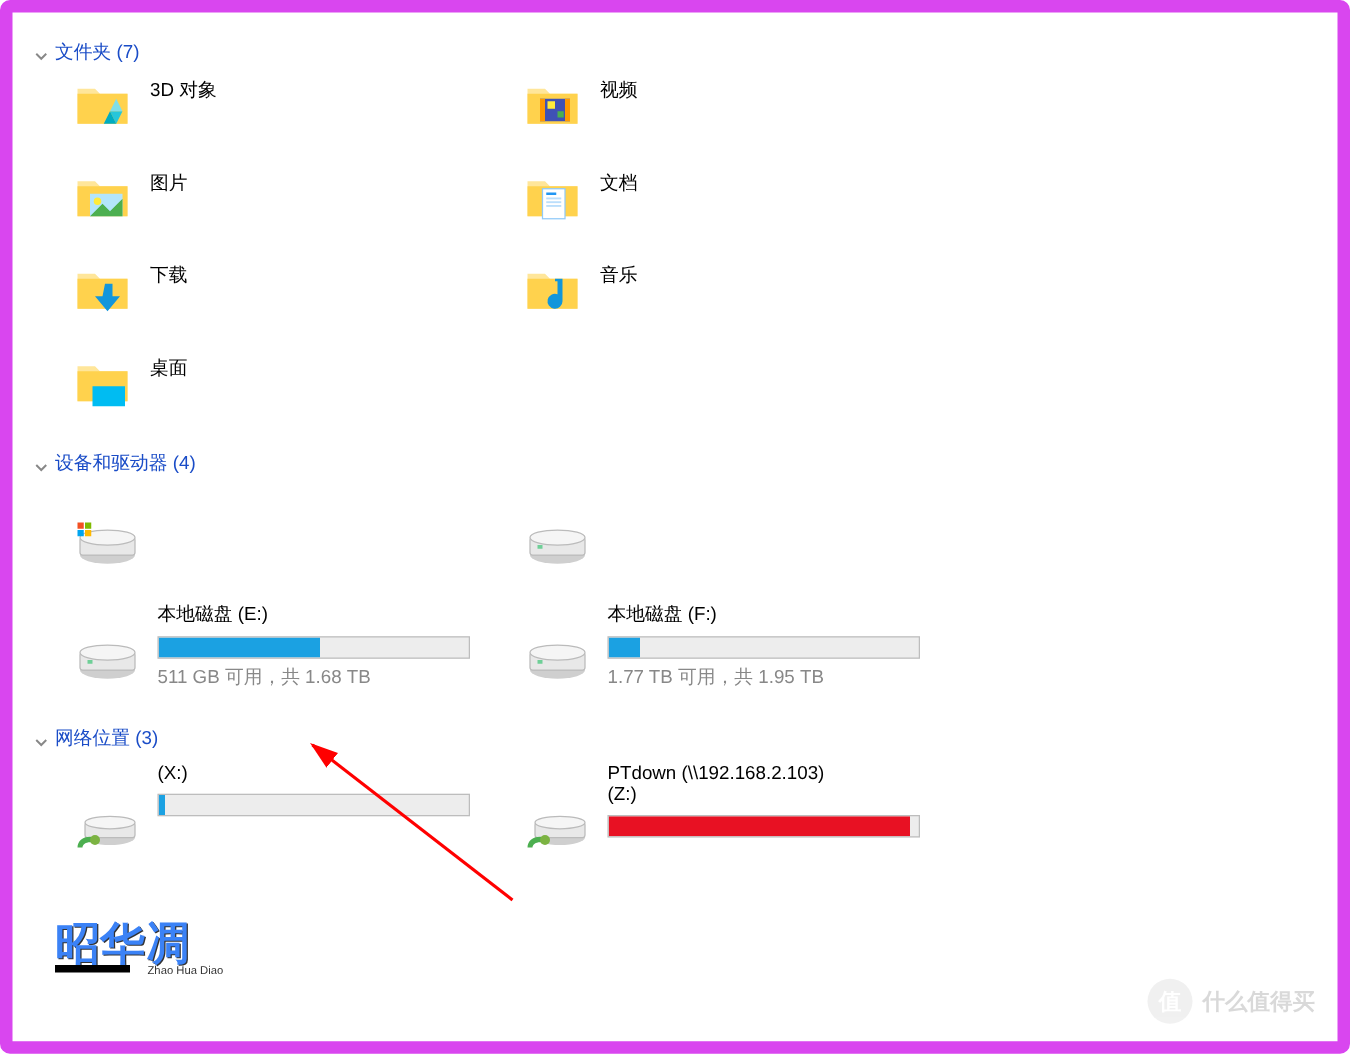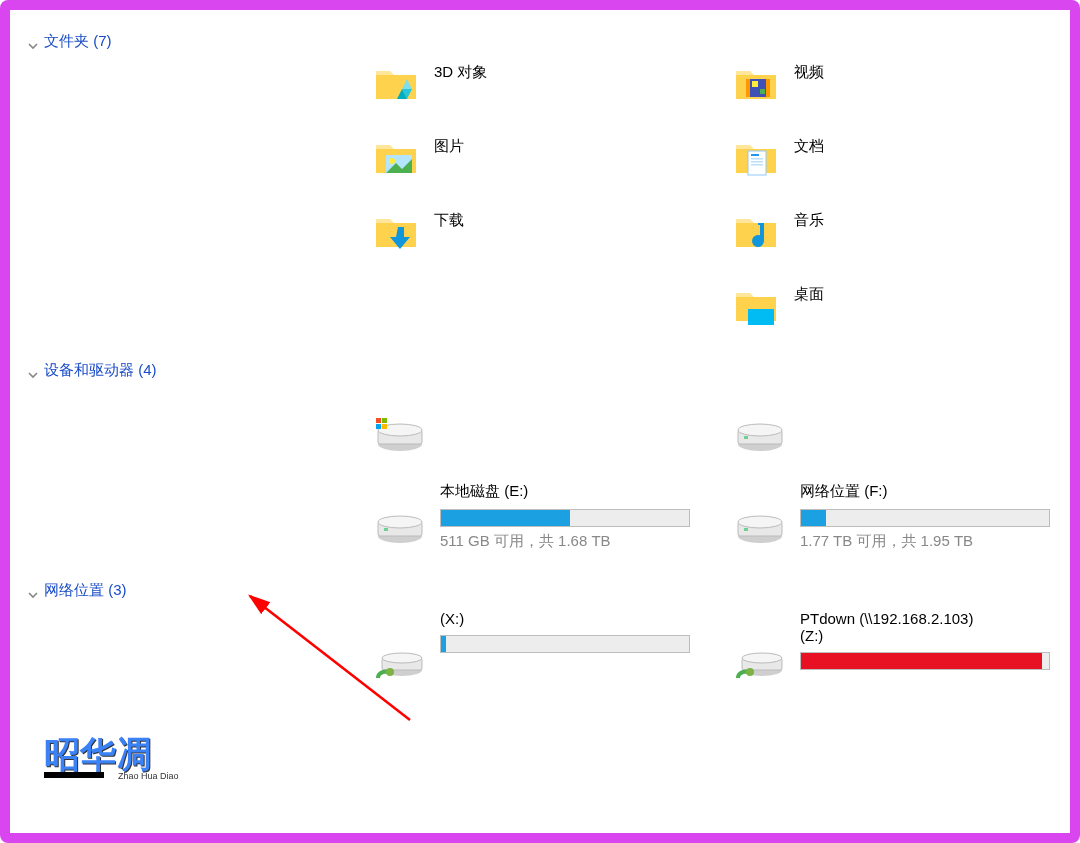--- a/index.html
+++ b/index.html
@@ -35,21 +35,20 @@
   }
   .chev {
     width: 10px; height: 10px;
     margin-right: 6px;
     display: inline-block;
   }
   .chev svg path { stroke: #888; stroke-width: 1.6; fill: none; }
   .grid3 {
     display: flex;
     flex-wrap: wrap;
-    justify-content: flex-end;
   }
   .col {
     width: 330px;
     display: flex;
     align-items: flex-start;
     margin-bottom: 26px;
     margin-left: 30px;
   }
   .folder-item .icon-slot {
     width: 48px; height: 48px;
@@ -289,21 +288,21 @@
           </div>
         </div>
         <div class="col drive-item">
           <div class="icon-slot"><svg viewBox="0 0 56 48">
               <ellipse cx="28" cy="36" rx="22" ry="7" fill="#cfcfcf"></ellipse>
               <rect x="6" y="22" width="44" height="14" rx="2" fill="#e8e8e8" stroke="#bbb"></rect>
               <ellipse cx="28" cy="22" rx="22" ry="6" fill="#f5f5f5" stroke="#bbb"></ellipse>
               <rect x="12" y="28" width="4" height="3" fill="#6fcf97"></rect>
             </svg></div>
           <div class="info">
-            <div class="drive-name">网络位置 (F:)</div>
+            <div class="drive-name">本地磁盘 (F:)</div>
             <div class="bar">
               <div class="fill" style="width:10%;background:#1ba1e2"></div>
             </div>
             <div class="drive-stats">1.77 TB 可用，共 1.95 TB</div>
           </div>
         </div>
       </div>
 
     <div class="section-header">
       <span class="chev">
@@ -357,15 +356,19 @@
     </svg>
 
     <div class="watermark-logo">
       <div class="brush-logo">昭华凋</div>
       <div style="display:flex;align-items:center;">
         <div class="brush-underline"></div>
         <div class="brush-sub">Zhao Hua Diao</div>
       </div>
     </div>
 
+    <div class="watermark-zdm">
+      <div class="zdm-badge">值</div>
+      <span>什么值得买</span>
+    </div>
 
   </div>
 </div>
 
 </body></html>

